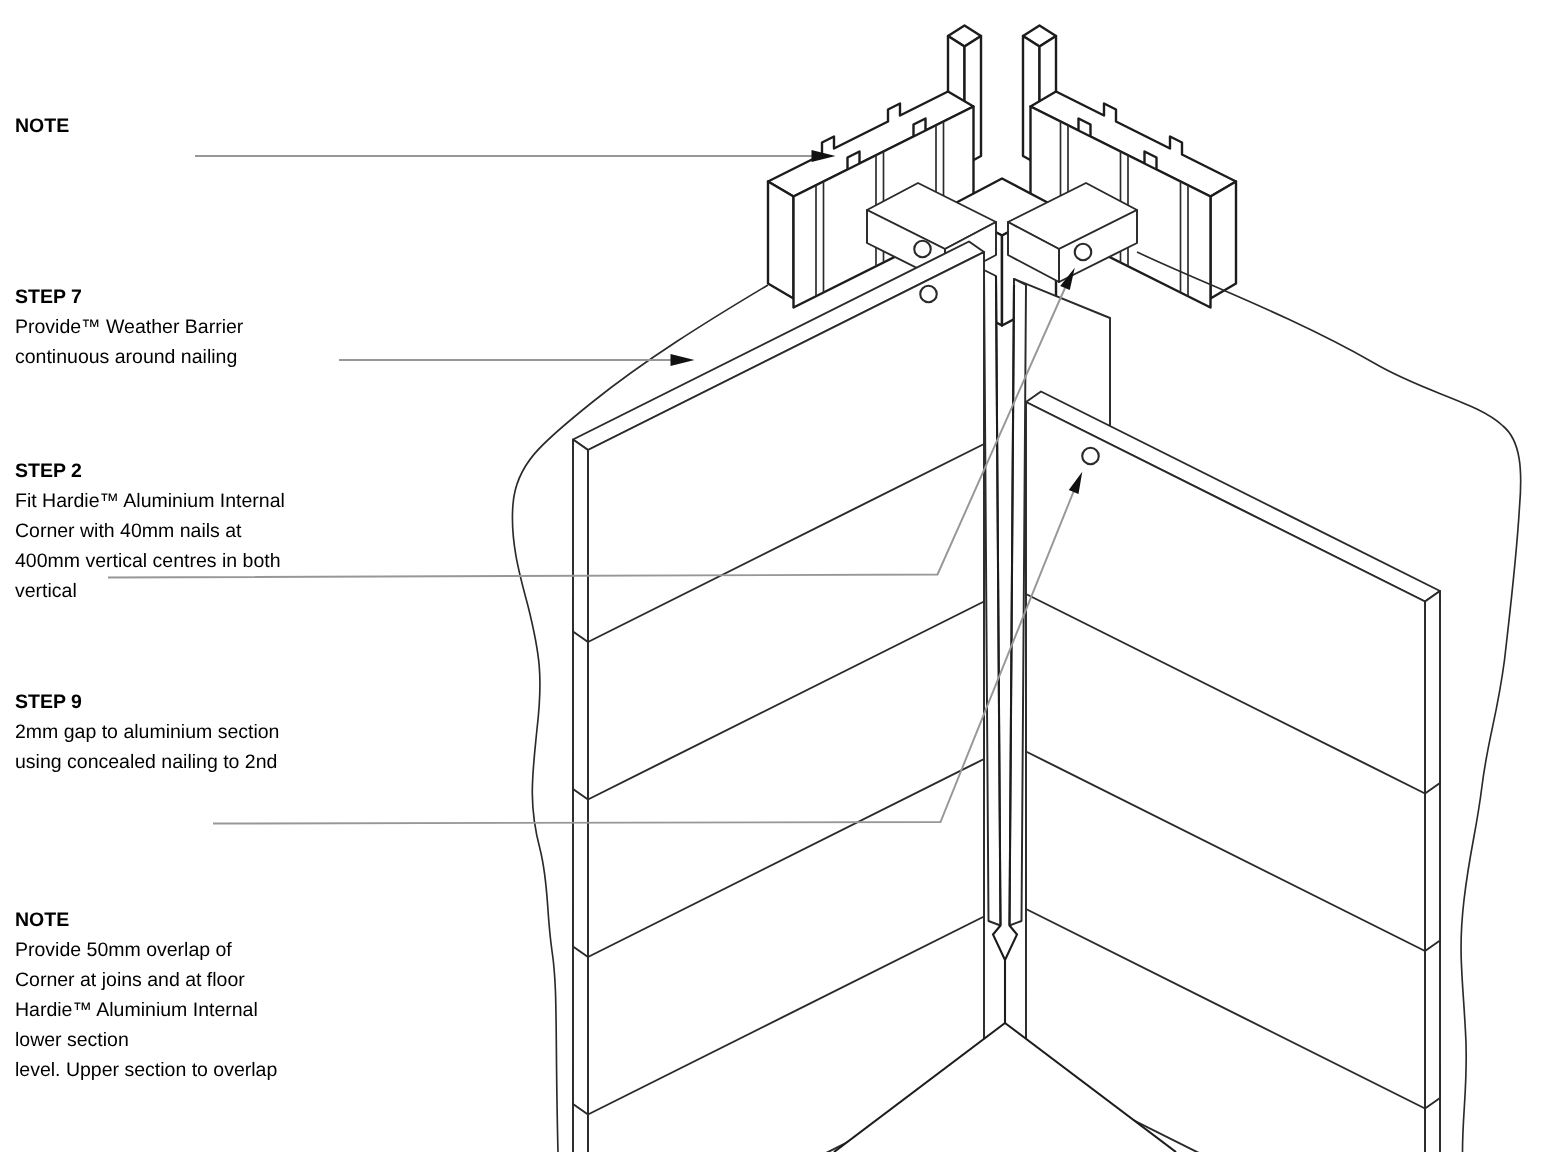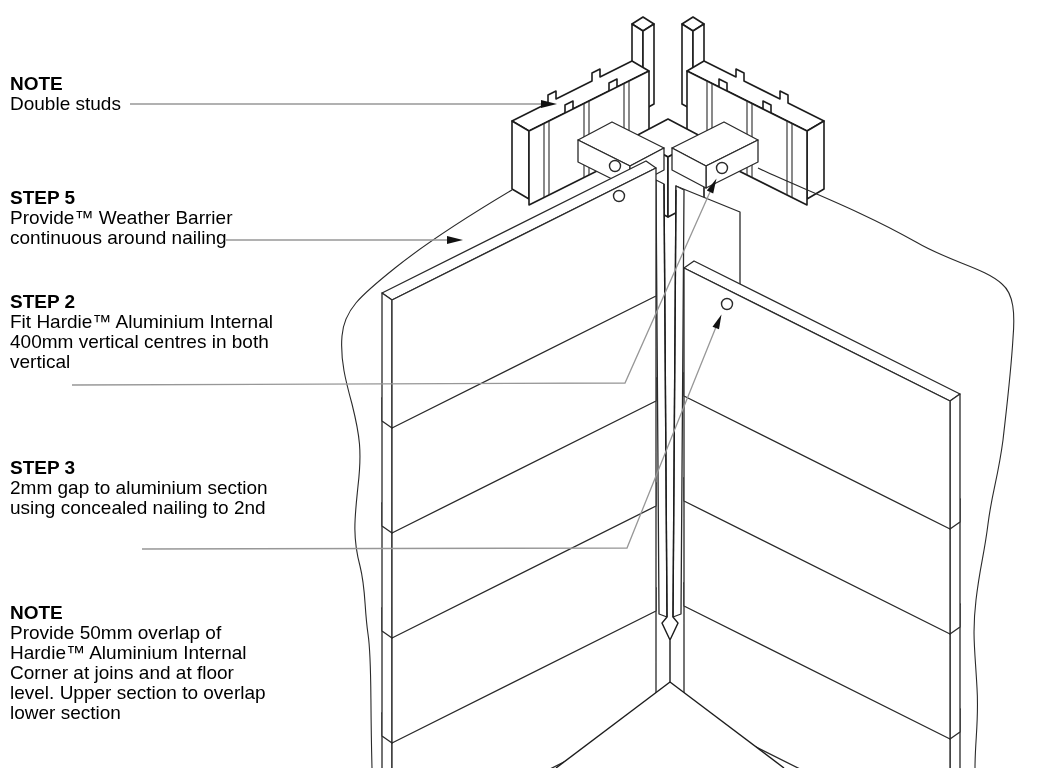--- a/index.html
+++ b/index.html
@@ -1,67 +1,67 @@
 <!DOCTYPE html>
 <html><head>
 <meta charset="utf-8">
 <style>
   html,body{margin:0;padding:0;background:#fff;}
   #page{position:relative;width:1038px;height:768px;background:#fff;overflow:hidden;
         font-family:"Liberation Sans","DejaVu Sans",sans-serif;color:#000;}
-  .callout{position:absolute;left:10px;width:300px;font-size:19px;line-height:20px;}
+  .callout{position:absolute;left:10px;width:300px;font-size:13px;line-height:20px;}
   .callout .title{font-weight:bold;display:block;}
   .callout .line{display:block;}
   #drawing{position:absolute;left:0;top:0;}
   svg{display:block;}
   .ink{fill:#ffffff;stroke:#2a2a2a;stroke-width:1.3;stroke-linejoin:round;}
   .ink2{fill:none;stroke:#2a2a2a;stroke-width:1.1;stroke-linejoin:round;}
   .heavy{fill:#ffffff;stroke:#1c1c1c;stroke-width:1.6;stroke-linejoin:round;}
   .wire{fill:none;stroke:#1c1c1c;stroke-width:1.4;}
   .leader{fill:none;stroke:#979797;stroke-width:1.3;}
   .ahead{fill:#111;stroke:none;}
   .hole{fill:#fff;stroke:#2a2a2a;stroke-width:1.4;}
   .blank{fill:#fff;stroke:none;}
 </style>
 </head>
 <body>
 
 <div id="page">
 
   <div class="callout" style="top:74px">
     <span class="title">NOTE</span>
-    <span class="line">Double studs</span>
   </div>
 
   <div class="callout" style="top:188px">
-    <span class="title">STEP 5</span>
+    <span class="title">STEP 7</span>
     <span class="line">Provide™ Weather Barrier</span>
     <span class="line">continuous around nailing</span>
   </div>
 
-  <div class="callout" style="top:292px">
+  <div class="callout" style="top:304px">
     <span class="title">STEP 2</span>
     <span class="line">Fit Hardie™ Aluminium Internal</span>
+    <span class="line">Corner with 40mm nails at</span>
     <span class="line">400mm vertical centres in both</span>
     <span class="line">vertical</span>
   </div>
 
   <div class="callout" style="top:458px">
-    <span class="title">STEP 3</span>
+    <span class="title">STEP 9</span>
     <span class="line">2mm gap to aluminium section</span>
     <span class="line">using concealed nailing to 2nd</span>
   </div>
 
   <div class="callout" style="top:603px">
     <span class="title">NOTE</span>
     <span class="line">Provide 50mm overlap of</span>
+    <span class="line">Corner at joins and at floor</span>
     <span class="line">Hardie™ Aluminium Internal</span>
-    <span class="line">Corner at joins and at floor</span>
+    <span class="line">lower section</span>
     <span class="line">level. Upper section to overlap</span>
-    <span class="line">lower section</span>
   </div>
 
   <div id="drawing">
   <svg width="1038" height="768" viewBox="0 0 1038 768">
 
     <g>
 
       <g>
         <path class="heavy" d="M632,24 L643,17 L654,24 L643,31 Z"></path>
         <path class="heavy" d="M632,24 L643,31 L643,110 L632,104 Z"></path>

